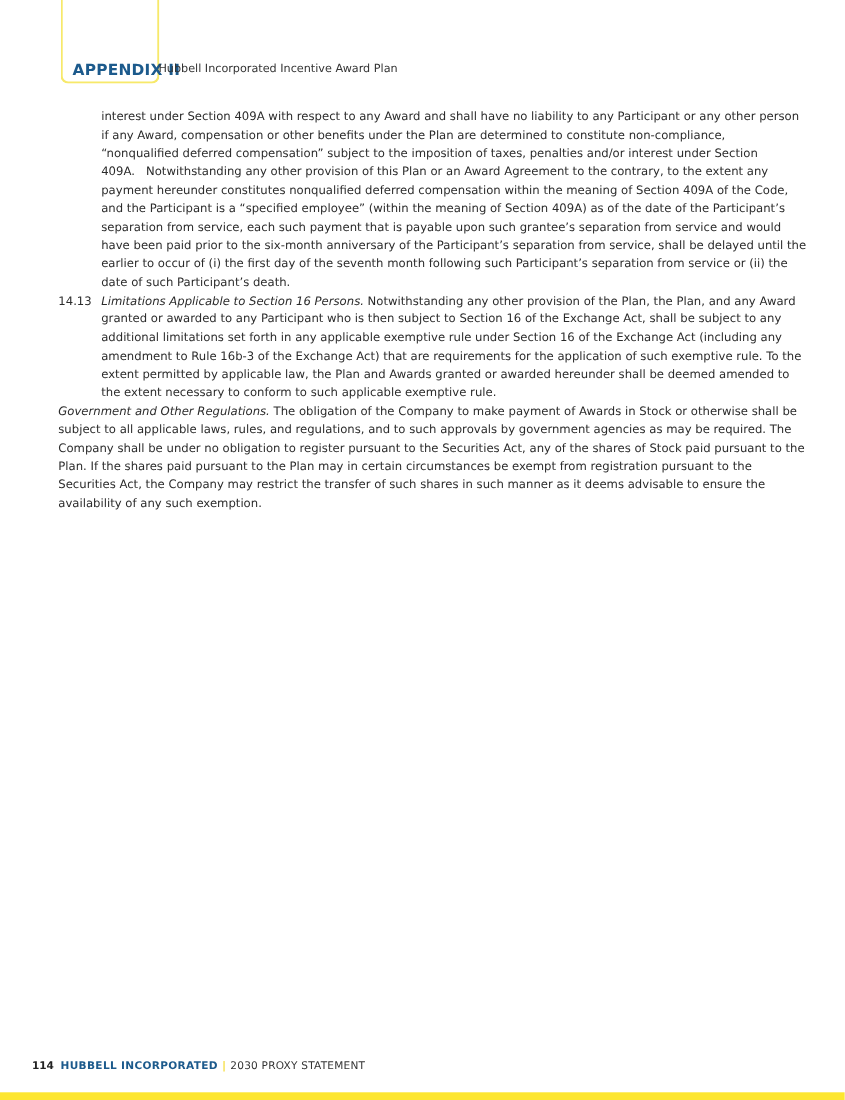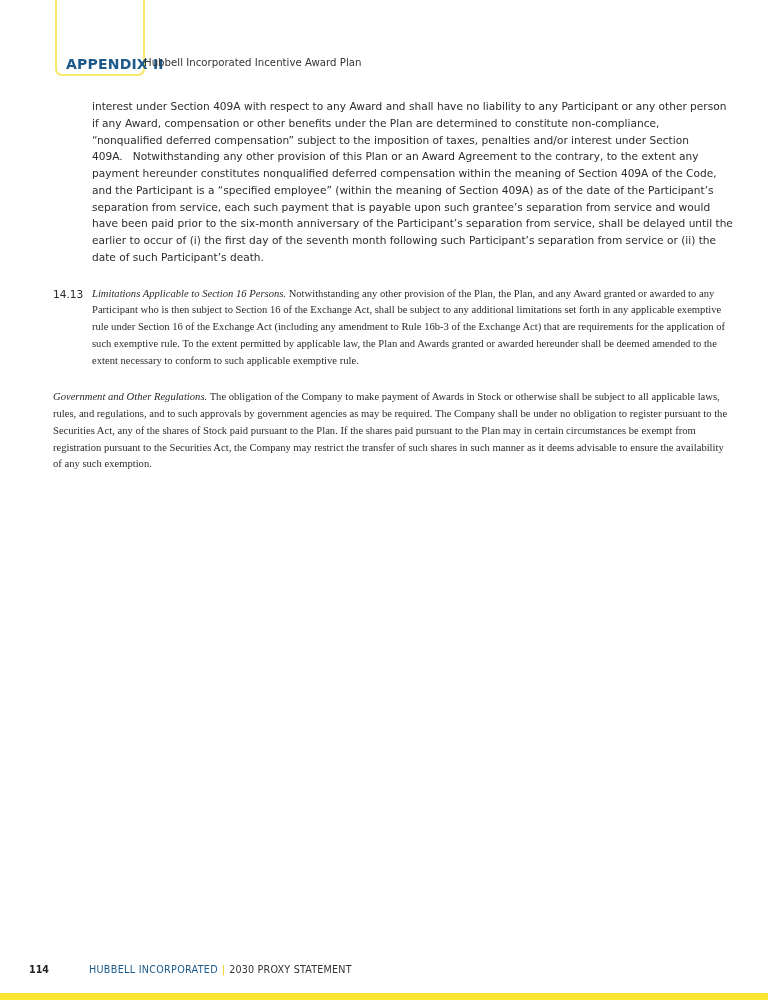--- a/index.html
+++ b/index.html
@@ -21,30 +21,30 @@
     .header-title {
       position: absolute; left: 144px; top: 57px;
       font-size: 10.2px; color: #333;
     }
     .content {
       position: absolute; left: 53px; top: 98px; width: 680px;
       font-size: 10.6px; line-height: 16.75px;
     }
     .para { margin: 0; }
     .para-cont { padding-left: 39px; }
-    .section { display: flex; margin-top: 20px; justify-content: center; }
+    .section { display: flex; margin-top: 0; justify-content: center; }
     .sec-num { width: 39px; flex: none; }
-    .sec-body { flex: 1; font-family: Liberation Serif, serif; }
+    .sec-body { flex: 1; }
     .sec-title { font-style: italic; }
     .footer {
       position: absolute; left: 29px; top: 964px;
       font-size: 9.6px; white-space: nowrap;
     }
     .page-num { font-weight: bold; color: #222; margin-right: 6px; }
-    .company { font-weight: normal; color: #1c5a8c; letter-spacing: 0.3px; margin-left: 34px; }
+    .company { font-weight: bold; color: #1c5a8c; letter-spacing: 0.3px; }
     .sep { color: #f2d200; margin: 0 4px; }
     .doc-name { color: #333; letter-spacing: 0.2px; }
     .yellow-bar {
       position: absolute; left: 0; top: 993px; width: 768px; height: 7px;
       background: #fde631;
     }
   </style>
 </head>
 <body>
 

